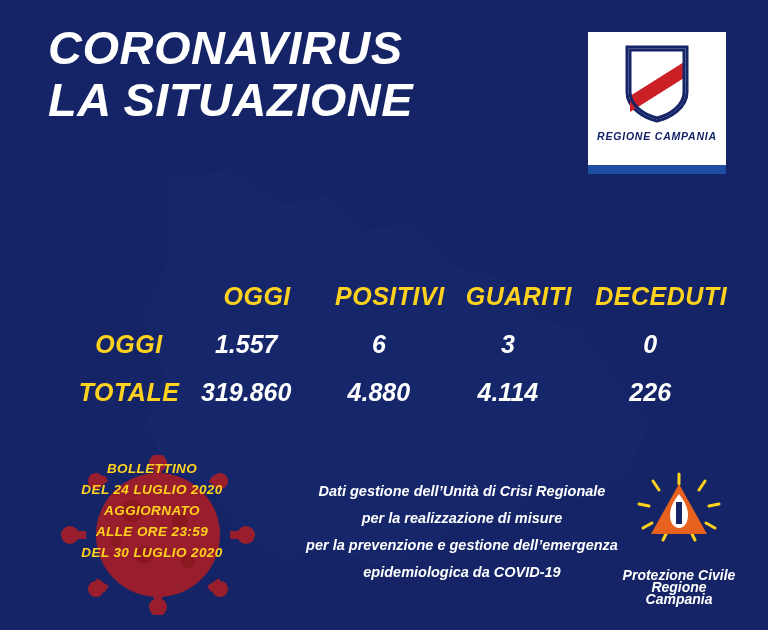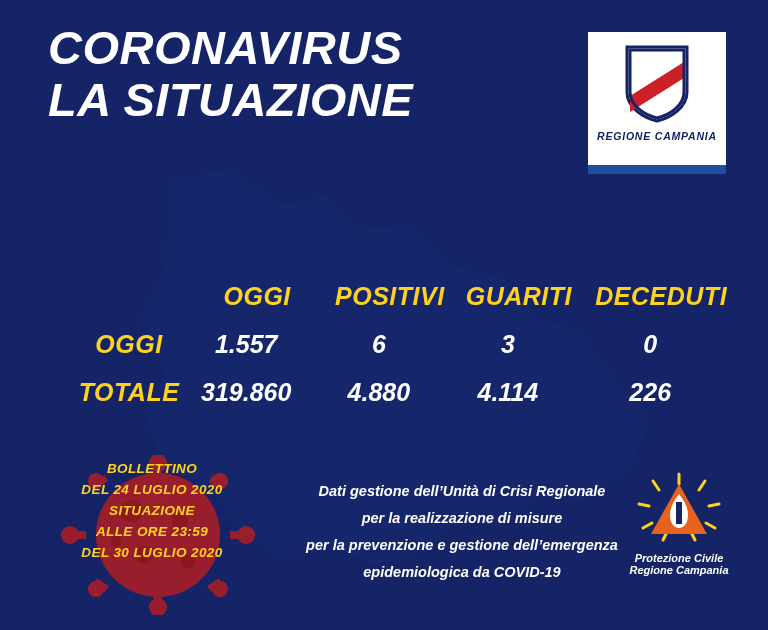--- a/index.html
+++ b/index.html
@@ -167,23 +167,23 @@
 
   
   .logo-pc {
     position: absolute;
     right: 28px;
     top: 472px;
     width: 122px;
     text-align: center;
   }
   .logo-pc .pc-caption {
-    margin-top: 2px;
+    margin-top: 19px;
     color: #ffffff;
-    font-size: 11px;
+    font-size: 14px;
     font-weight: bold;
     line-height: 12px;
   }
 </style>
 </head>
 <body>
 
 <div class="page">
 
   <svg class="map-bg" viewBox="0 0 560 420">
@@ -269,21 +269,21 @@
       <circle cx="140" cy="66" r="8"></circle>
       <circle cx="104" cy="100" r="9"></circle>
       <circle cx="148" cy="106" r="7"></circle>
       <circle cx="76" cy="86" r="6"></circle>
     </g>
   </svg>
 
   <div class="bulletin">
     <div>BOLLETTINO</div>
     <div>DEL 24 LUGLIO 2020</div>
-    <div>SITUAZIONE</div>
+    <div>AGGIORNATO</div>
     <div>ALLE ORE 23:59</div>
     <div>DEL 30 LUGLIO 2020</div>
   </div>
 
   <div class="footnote">
     <div>Dati gestione dell’Unità di Crisi Regionale</div>
     <div>per la realizzazione di misure</div>
     <div>per la prevenzione e gestione dell’emergenza</div>
     <div>epidemiologica da COVID-19</div>
   </div>

